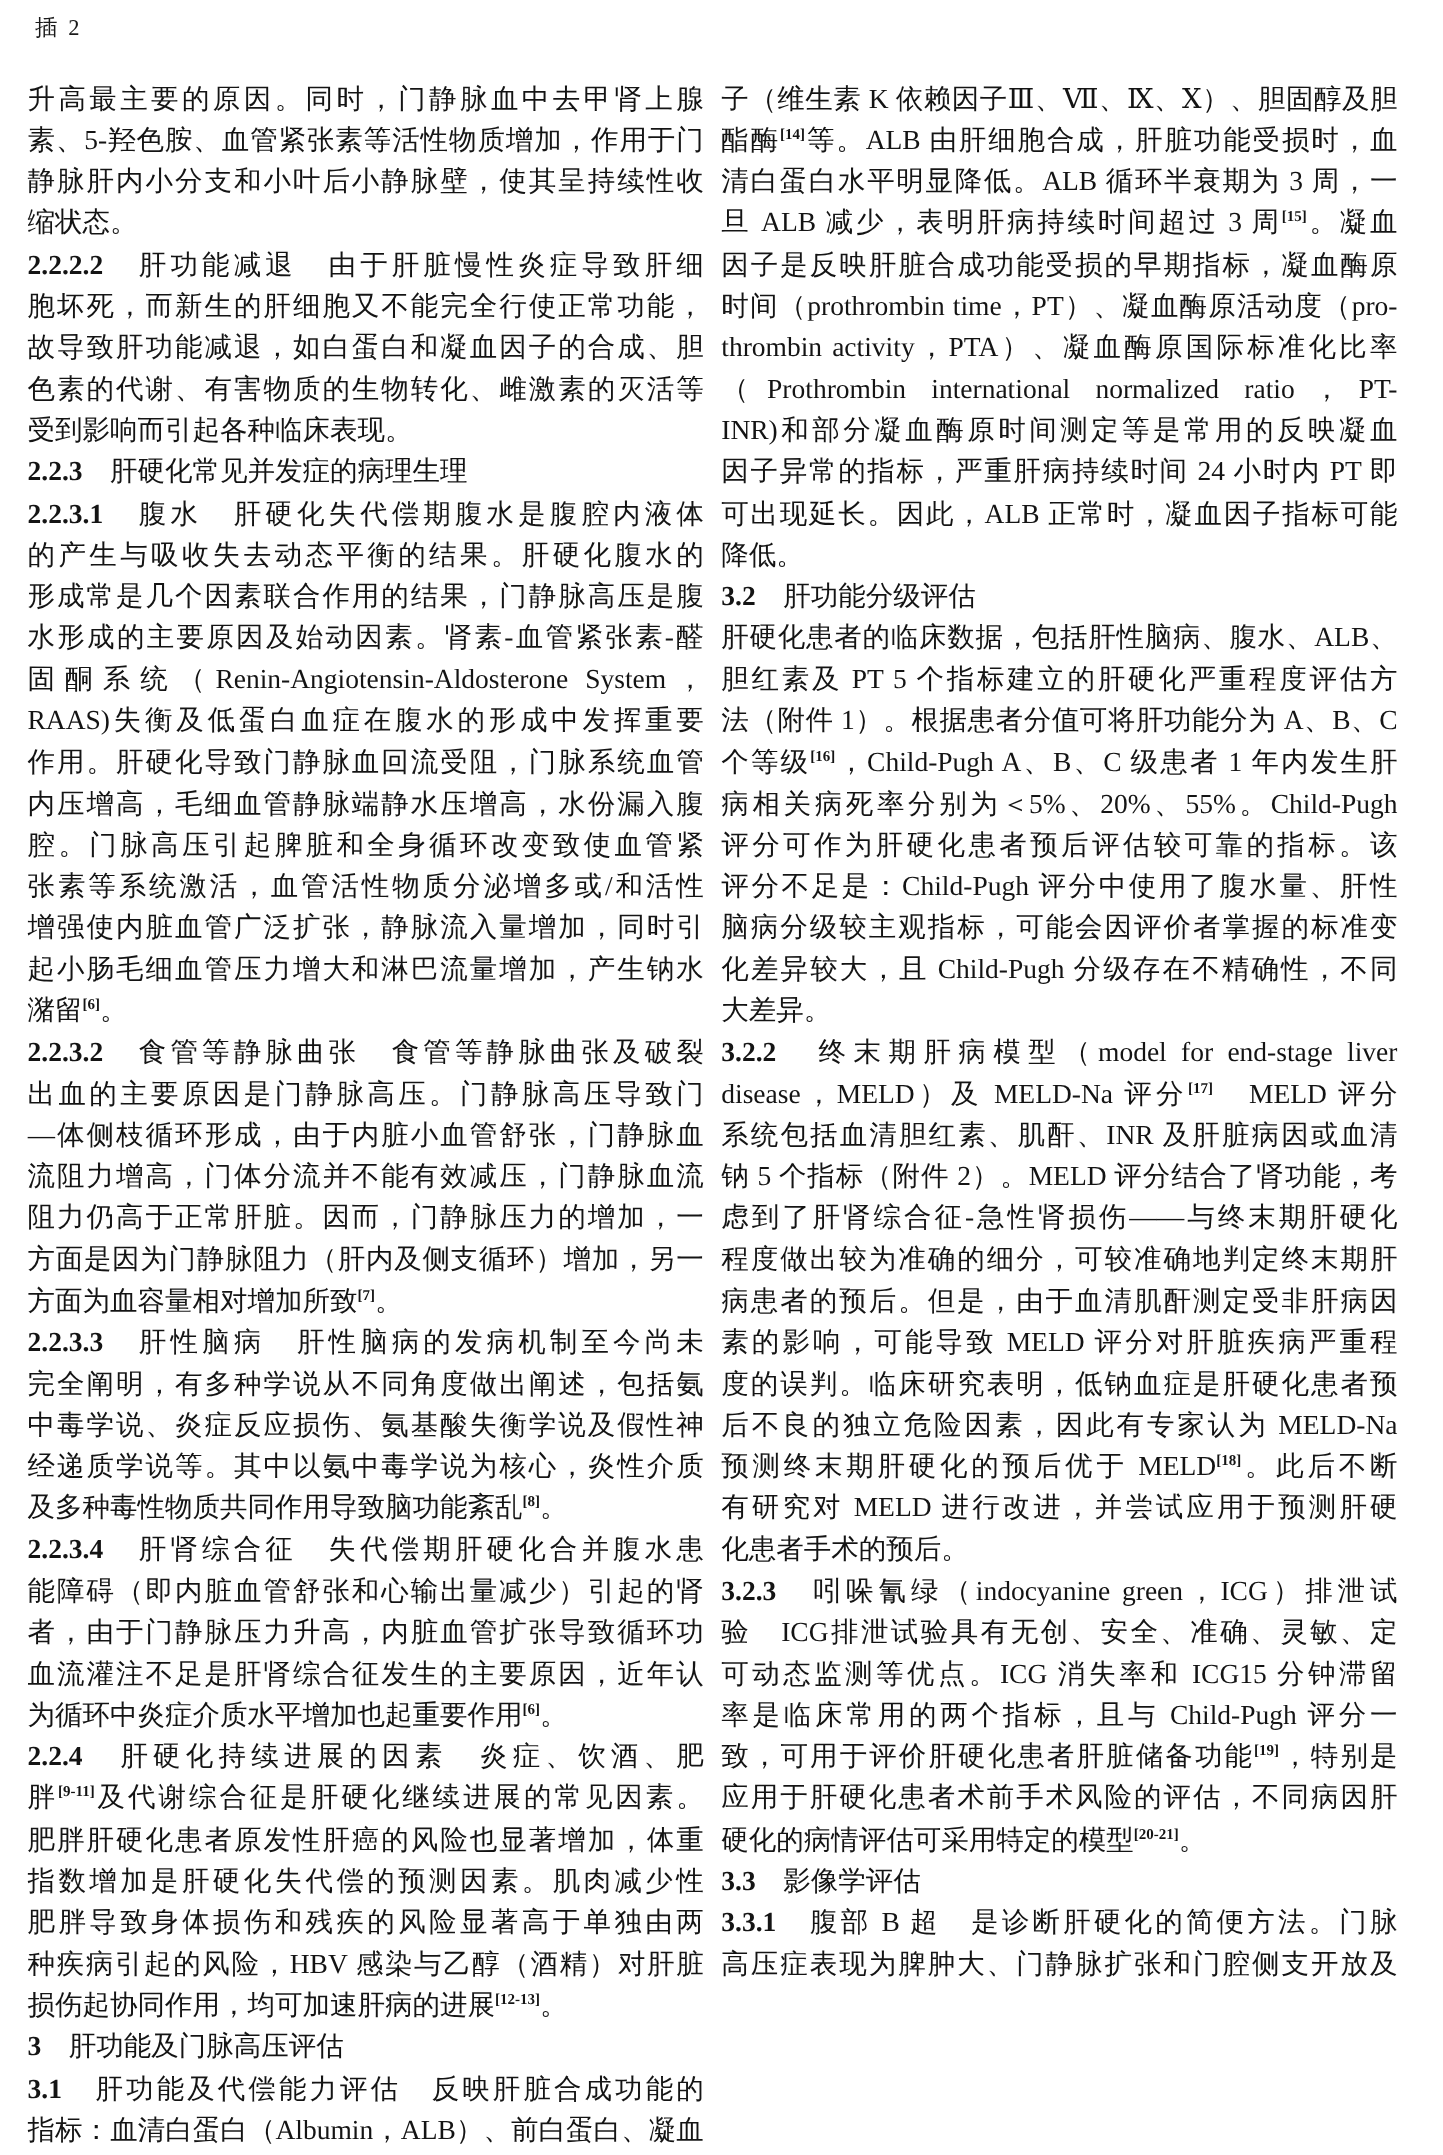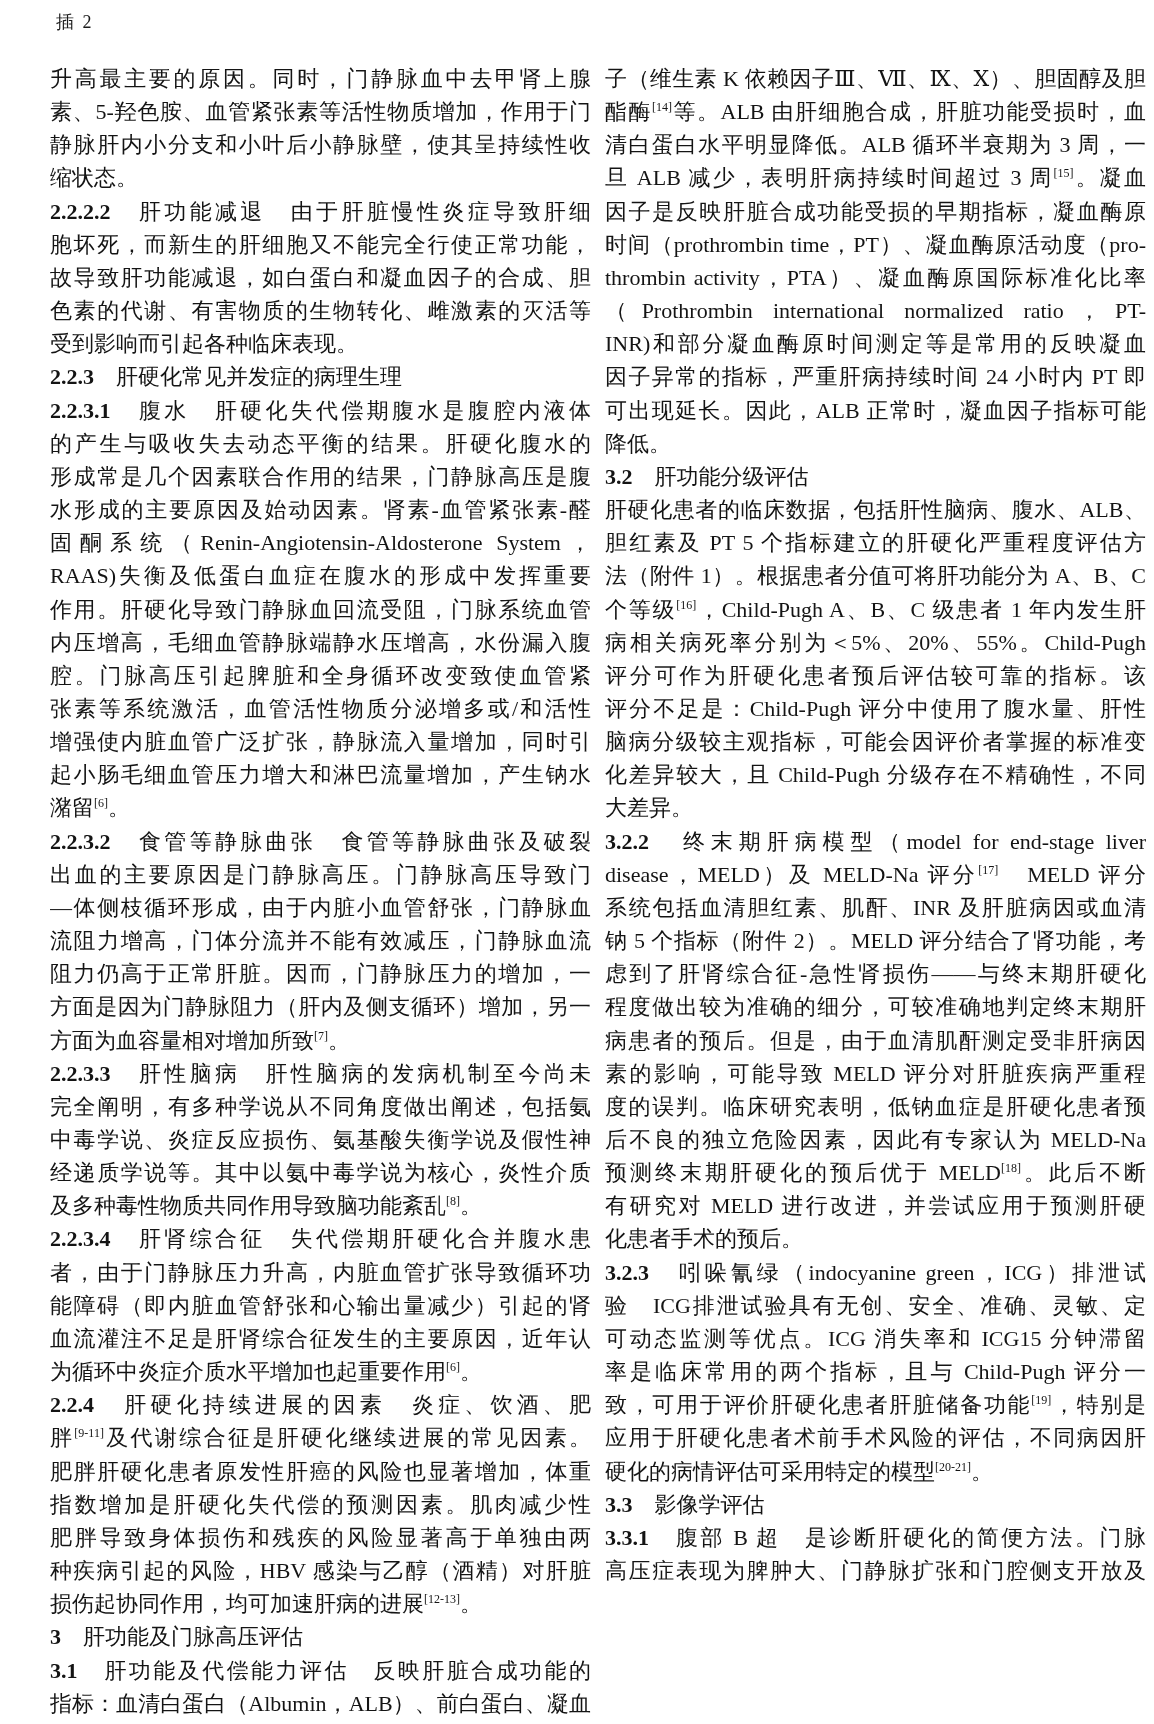--- a/index.html
+++ b/index.html
@@ -4,21 +4,21 @@
 <style>
   html,body{margin:0;padding:0;}
   body{
     width:1154px;height:1724px;
     background:#ffffff;
     font-family:"Liberation Serif","DejaVu Serif",serif;
     color:#141414;
     position:relative;
     overflow:hidden;
   }
-  .page{position:absolute;inset:0;margin-left:28px;}
+  .page{position:absolute;inset:0;}
   .page-header{
     position:absolute;left:28px;top:10px;
     font-size:18px;letter-spacing:2px;color:#1a1a1a;
   }
   .columns{
     position:absolute;left:22px;top:62px;
     display:flex;gap:14px;
   }
   .col{width:541px;}
   .line{
@@ -30,20 +30,21 @@
     overflow:hidden;
     white-space:normal;
   }
   .line.end{text-align-last:left;}
   .b{font-weight:bold;}
   .sup{
     font-size:12px;
     vertical-align:8px;
     line-height:0;
     letter-spacing:0;
+    font-weight:bold;
   }
 </style>
 </head>
 <body>
 
 <div class="page">
   <div class="page-header">插 2</div>
   <div class="columns">
     <div class="col">
         <div class="line"><span>升高最主要的原因。同时，门静脉血中去甲肾上腺</span></div>
@@ -75,22 +76,22 @@
         <div class="line"><span>流阻力增高，门体分流并不能有效减压，门静脉血流</span></div>
         <div class="line"><span>阻力仍高于正常肝脏。因而，门静脉压力的增加，一</span></div>
         <div class="line"><span>方面是因为门静脉阻力（肝内及侧支循环）增加，另一</span></div>
         <div class="line end"><span>方面为血容量相对增加所致</span><span class="sup">[7]</span><span>。</span></div>
         <div class="line"><span class="b">2.2.3.3</span><span>　肝性脑病　肝性脑病的发病机制至今尚未</span></div>
         <div class="line"><span>完全阐明，有多种学说从不同角度做出阐述，包括氨</span></div>
         <div class="line"><span>中毒学说、炎症反应损伤、氨基酸失衡学说及假性神</span></div>
         <div class="line"><span>经递质学说等。其中以氨中毒学说为核心，炎性介质</span></div>
         <div class="line end"><span>及多种毒性物质共同作用导致脑功能紊乱</span><span class="sup">[8]</span><span>。</span></div>
         <div class="line"><span class="b">2.2.3.4</span><span>　肝肾综合征　失代偿期肝硬化合并腹水患</span></div>
+        <div class="line"><span>能障碍（即内脏血管舒张和心输出量减少）引起的肾</span></div>
         <div class="line"><span>者，由于门静脉压力升高，内脏血管扩张导致循环功</span></div>
-        <div class="line"><span>能障碍（即内脏血管舒张和心输出量减少）引起的肾</span></div>
         <div class="line"><span>血流灌注不足是肝肾综合征发生的主要原因，近年认</span></div>
         <div class="line end"><span>为循环中炎症介质水平增加也起重要作用</span><span class="sup">[6]</span><span>。</span></div>
         <div class="line"><span class="b">2.2.4</span><span>　肝硬化持续进展的因素　炎症、饮酒、肥</span></div>
         <div class="line"><span>胖</span><span class="sup">[9-11]</span><span>及代谢综合征是肝硬化继续进展的常见因素。</span></div>
         <div class="line"><span>肥胖肝硬化患者原发性肝癌的风险也显著增加，体重</span></div>
         <div class="line"><span>指数增加是肝硬化失代偿的预测因素。肌肉减少性</span></div>
         <div class="line"><span>肥胖导致身体损伤和残疾的风险显著高于单独由两</span></div>
         <div class="line"><span>种疾病引起的风险，HBV 感染与乙醇（酒精）对肝脏</span></div>
         <div class="line end"><span>损伤起协同作用，均可加速肝病的进展</span><span class="sup">[12-13]</span><span>。</span></div>
         <div class="line end"><span class="b">3</span><span>　肝功能及门脉高压评估</span></div>

